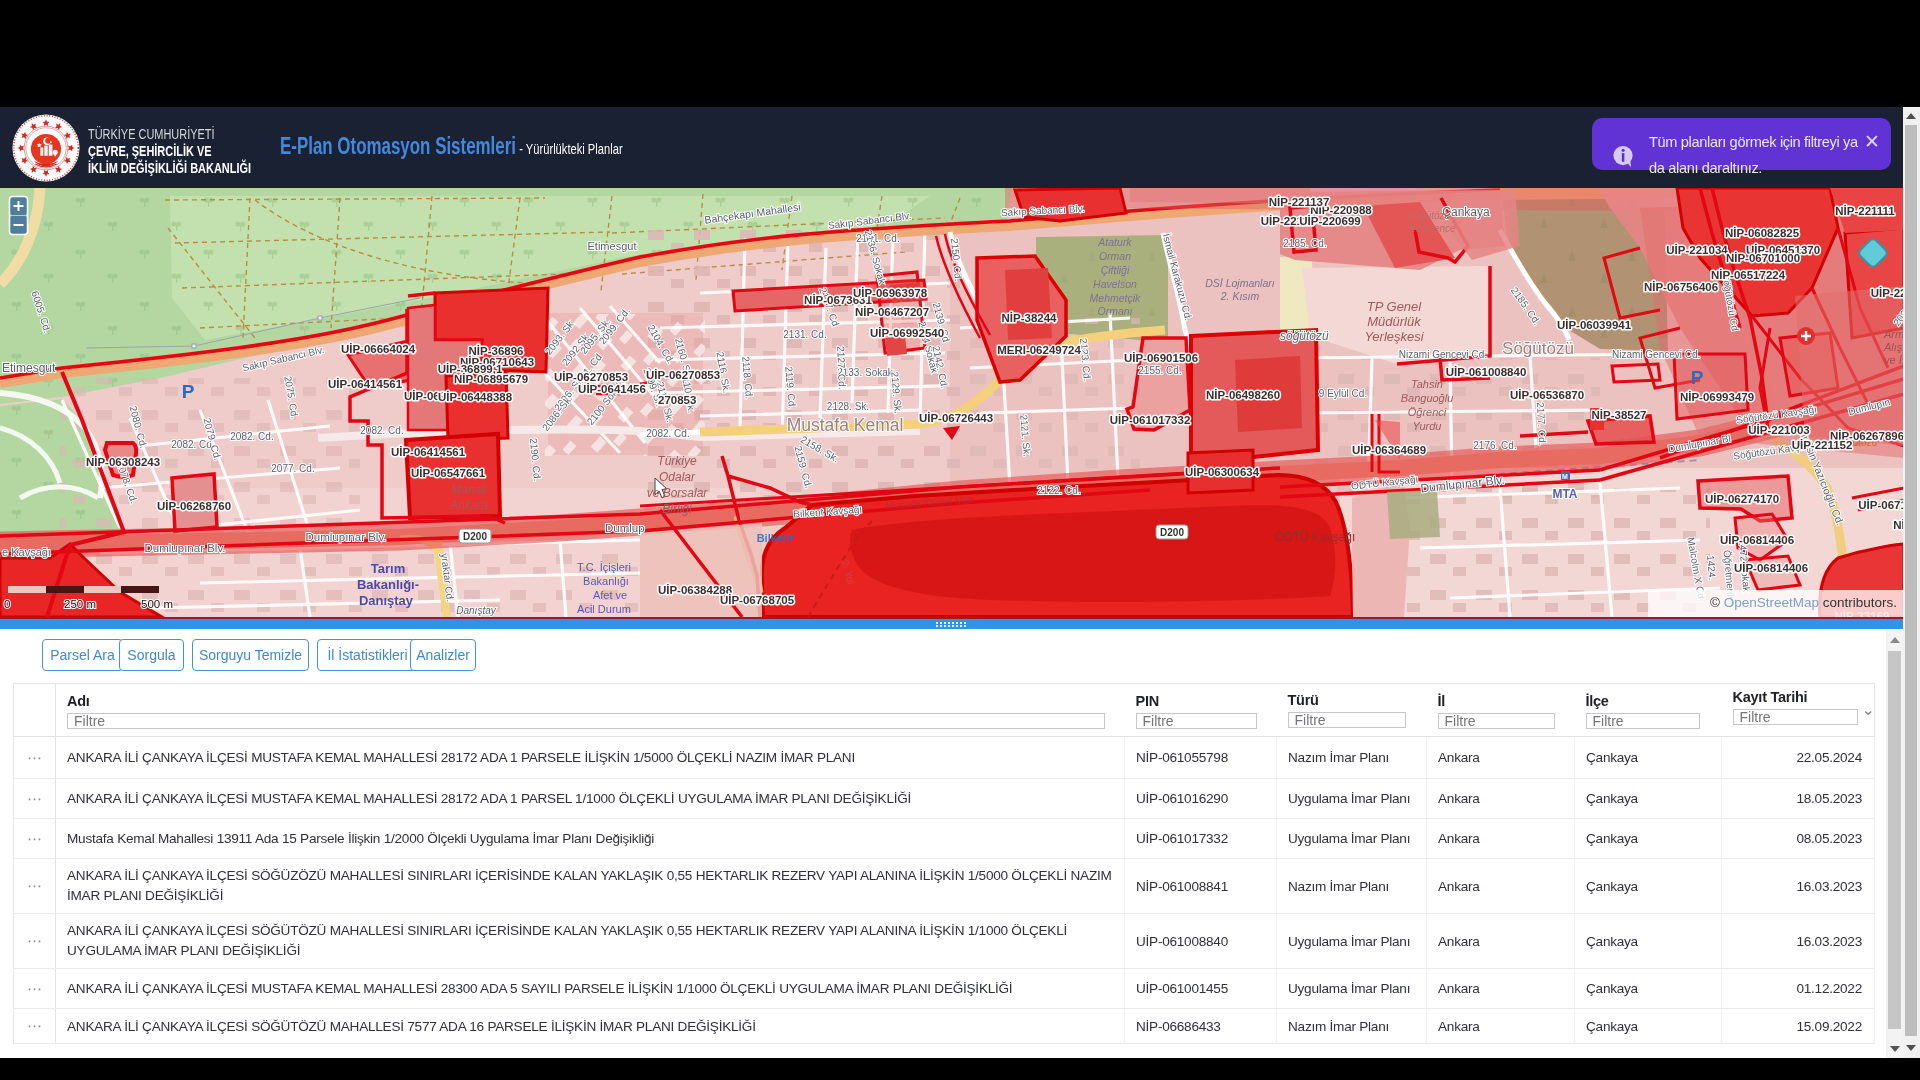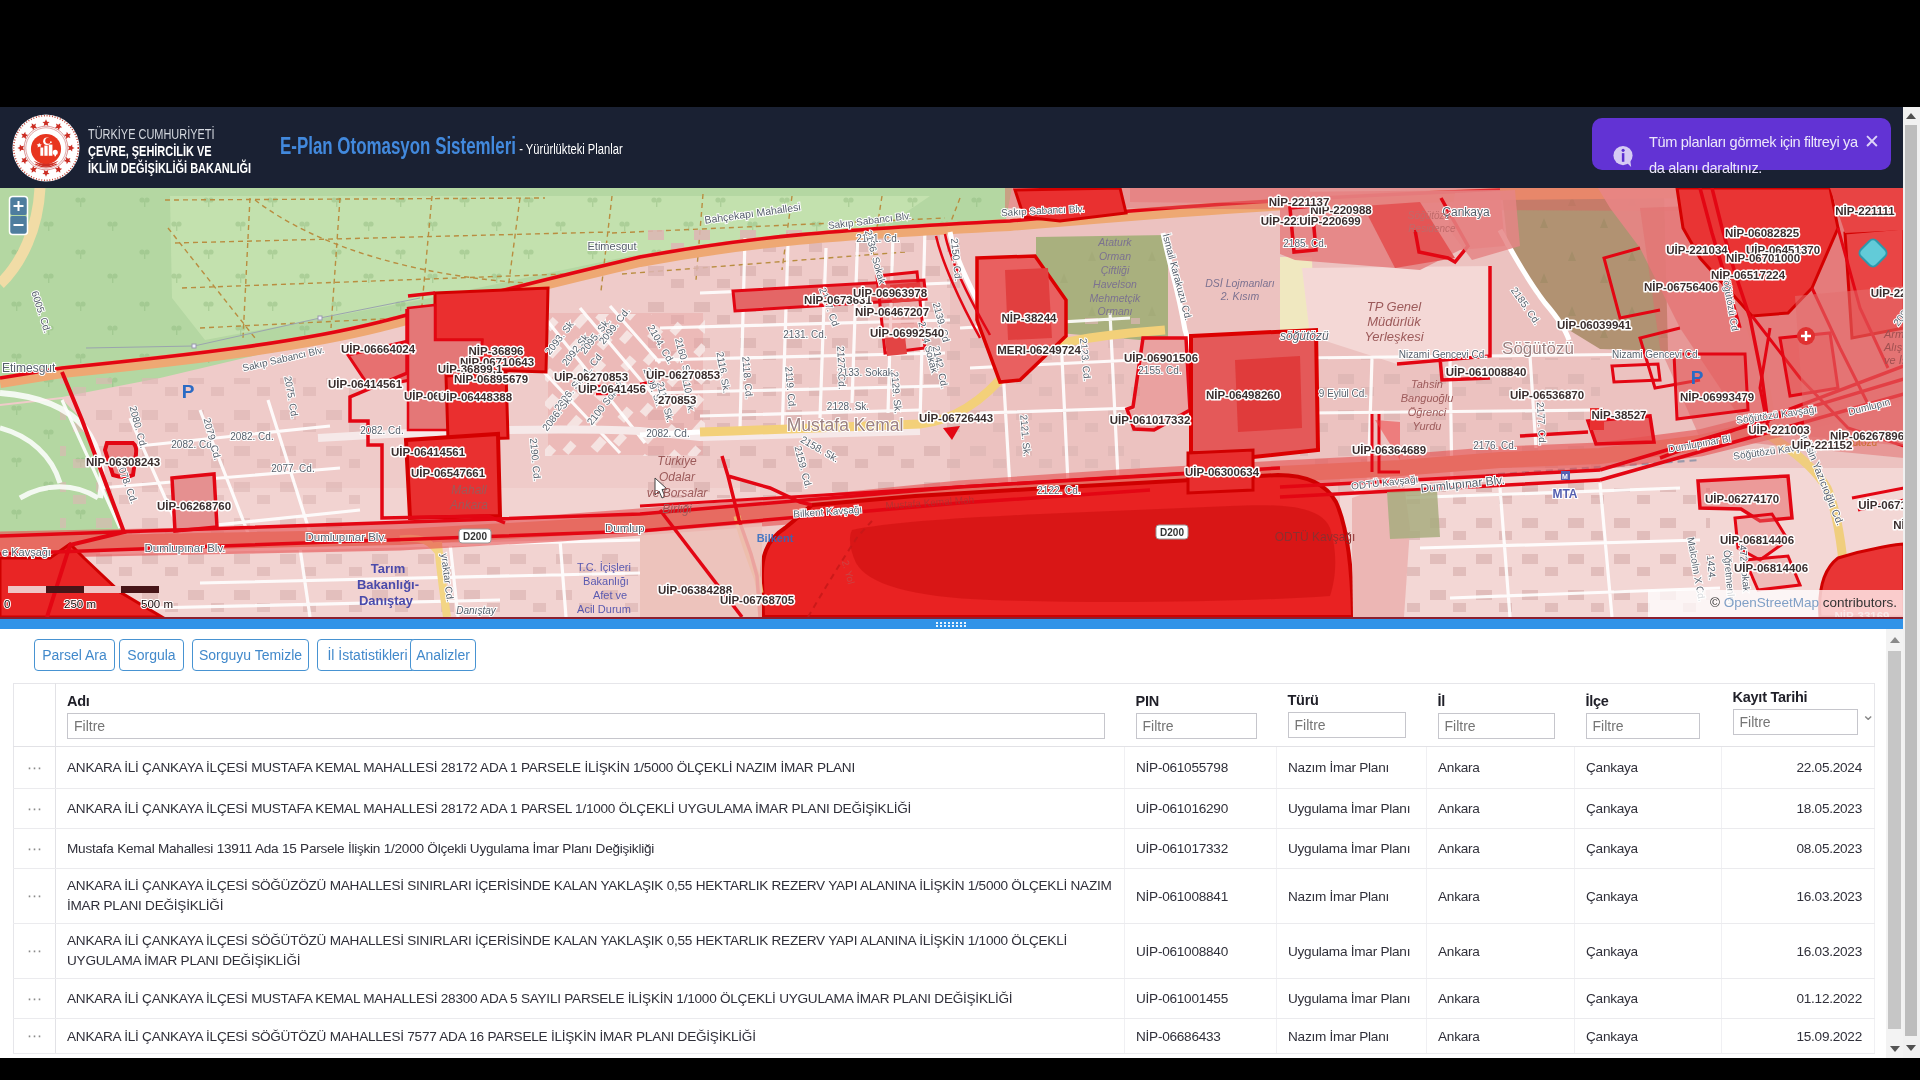--- a/index.html
+++ b/index.html
@@ -20,21 +20,21 @@
 #bluebar{position:absolute;left:0;top:619px;width:1903px;height:10px;background:#3193e8}
 .gr{position:absolute;left:936px;width:31px;height:2px;background-image:repeating-linear-gradient(90deg,#e8f4ff 0 2px,rgba(0,0,0,0) 2px 4px)}
 #panel{position:absolute;left:0;top:629px;width:1886px;height:429px;background:#fff}
 .btn{position:absolute;top:10px;height:32px;border:1px solid #4793d2;border-radius:4px;color:#4189cb;font-size:14px;line-height:30px;text-align:center;background:#fff}
 #tblwrap{position:absolute;left:13px;top:54px;width:1861px}
 table{border-collapse:collapse;table-layout:fixed;width:1861px;border:1px solid #e6e6ea;border-bottom:none;font-size:13.6px;color:#30303a;letter-spacing:-.25px}
 td,th{overflow:hidden;vertical-align:middle}
 thead th{border-bottom:1px solid #e2e2e6;text-align:left;font-size:14.5px;color:#1f1f28}
 tbody td{border-bottom:1px solid #ebebee;border-right:1px solid #f0f0f3}
 tbody td:first-child{border-right:1px solid #e2e2e6;color:#8a8a8a;text-align:center;font-size:15px;letter-spacing:0}
-.flt{width:calc(100% - 20px);height:26px;border:1px solid #c6c6cc;color:#9aa0a8;font-size:14px;padding-left:6px;line-height:20px;font-weight:normal;margin:4px 0 7px 0}
+.flt{width:calc(100% - 20px);height:16px;border:1px solid #c6c6cc;color:#9aa0a8;font-size:14px;padding-left:6px;line-height:20px;font-weight:normal;margin:4px 0 7px 0}
 .cA{padding-left:11px}
 .dt{text-align:right;padding-right:12px}
 #sbIn{position:absolute;left:1886px;top:629px;width:17px;height:429px;background:#f3f3f3}
 #sbOut{position:absolute;left:1903px;top:107px;width:17px;height:951px;background:#f1f1f1}
 .thumb{position:absolute;background:#c1c1c1}
 .arr{position:absolute;width:0;height:0;border-left:5px solid rgba(0,0,0,0);border-right:5px solid rgba(0,0,0,0)}
 #botblack{position:absolute;left:0;top:1058px;width:1920px;height:22px;background:#000}
 </style></head>
 <body>
 <div id="hdr">
@@ -530,21 +530,21 @@
     </svg>
 <div class="tx">Tüm planları görmek için filtreyi ya<br>da alanı daraltınız.</div>
 <div class="cl">✕</div>
 </div>
 <div id="mapedge"></div>
 <div id="bluebar">
     <div class="gr" style="top:2.5px"></div>
     <div class="gr" style="top:6px"></div>
   </div>
 <div id="panel">
-<div class="btn" style="left:34px;width:81px">Parsel Ara</div>
+<div class="btn" style="left:42px;width:81px">Parsel Ara</div>
 <div class="btn" style="left:119px;width:65px">Sorgula</div>
 <div class="btn" style="left:192px;width:117px">Sorguyu Temizle</div>
 <div class="btn" style="left:317px;width:101px">İl İstatistikleri</div>
 <div class="btn" style="left:410px;width:66px">Analizler</div>
 <div id="tblwrap">
 <table>
 <colgroup>
           <col style="width:42px">
           <col style="width:1069px">
           <col style="width:152px">

